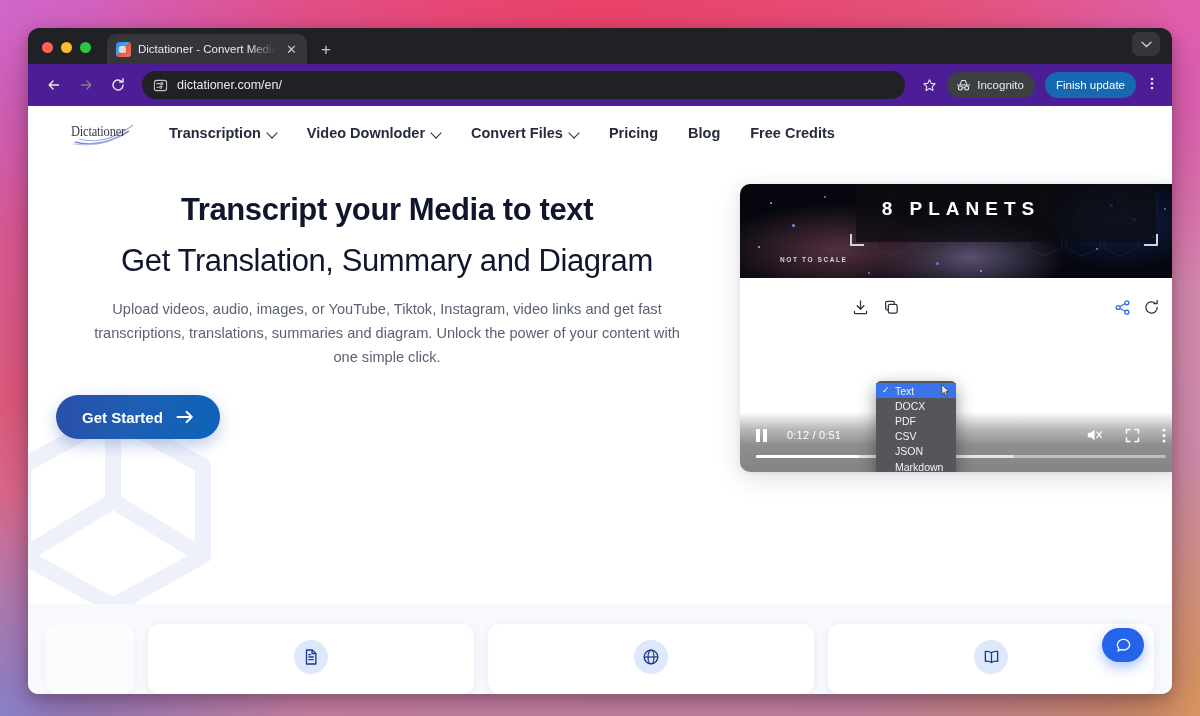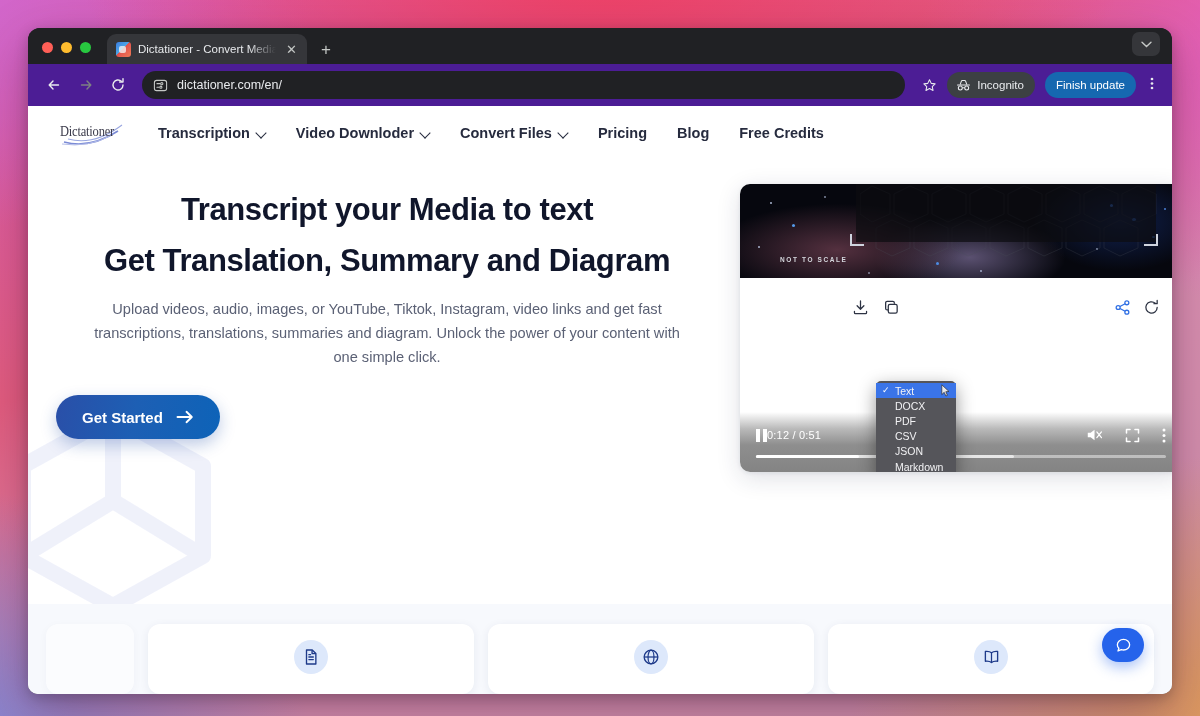--- a/index.html
+++ b/index.html
@@ -102,21 +102,21 @@
     flex: 1; background: #ffffff; position: relative; overflow: hidden;
   }
   .page-bg-deco {
     position: absolute; left: -30px; top: 290px; width: 230px; height: 230px;
     opacity: .6; pointer-events: none;
   }
 
   
   .site-header {
     height: 54px; display: flex; align-items: center;
-    padding: 0 34px 0 26px; gap: 0; position: relative; z-index: 5;
+    padding: 0 34px 0 37px; gap: 0; position: relative; z-index: 5;
   }
   .logo { width: 72px; height: 32px; position: relative; margin-right: 32px; flex: 0 0 72px; }
   .logo-text {
     position: absolute; left: 6px; top: 7px; font-size: 12.5px;
     color: #3a3a4a; font-family: "Liberation Serif", serif; letter-spacing: -.2px;
     transform: scaleY(1.25);
   }
   .nav { display: flex; align-items: flex-start; gap: 30px; }
   .nav-item {
     display: flex; align-items: center; gap: 7px;
@@ -147,21 +147,21 @@
   }
 
   
   .hero { display: flex; padding: 24px 28px 0 28px; gap: 22px; position: relative; z-index: 3; }
   .hero-left { width: 662px; flex: 0 0 662px; padding-top: 6px; text-align: center; }
   .h1 {
     font-size: 31px; font-weight: 800; color: #10162b; letter-spacing: -.4px;
     line-height: 1.28;
   }
   .h2 {
-    font-size: 31px; font-weight: 700; color: #10162b; letter-spacing: -.4px;
+    font-size: 31px; font-weight: 400; color: #10162b; letter-spacing: -.4px;
     line-height: 1.25; margin-top: 12px; padding: 0 20px;
   }
   .lead {
     margin: 18px auto 0; max-width: 608px; font-size: 14.6px; line-height: 1.62;
     color: #5b6175;
   }
   .cta-wrap { margin-top: 26px; display:flex; justify-content:flex-start; }
   .cta {
     height: 44px; border-radius: 24px; padding: 0 26px;
     background: linear-gradient(100deg,#2a4fa8 0%, #1d5fb4 48%, #0d63b8 100%);
@@ -237,21 +237,21 @@
 
   
   .controls {
     position:absolute; left:0; right:0; bottom:0; height: 60px;
     background: linear-gradient(to bottom, rgba(120,120,120,0) 0%, rgba(128,128,128,.55) 28%, rgba(130,130,130,.9) 55%, rgba(125,125,125,.95) 100%);
     display:flex; flex-direction:column; justify-content:flex-end; padding-bottom: 14px;
   }
   .ctrl-row { display:flex; align-items:center; padding: 0 16px; height: 22px; }
   .pausebtn { width: 11px; height: 13px; display:flex; gap: 3px; }
   .pausebtn i { display:block; width: 4px; height: 13px; background:#fff; }
-  .timelabel { color:#fff; font-size: 11px; margin-left: 0; letter-spacing:.2px; }
+  .timelabel { color:#fff; font-size: 11px; margin-left: 20px; letter-spacing:.2px; }
   .ctrl-right { margin-left:auto; display:flex; align-items:center; gap: 22px; }
   .progress {
     margin: 9px 16px 0; height: 3px; background: rgba(255,255,255,.45);
     border-radius: 2px; position: relative;
   }
   .progress .buffered { position:absolute; left:0; top:0; bottom:0; background: rgba(255,255,255,.62); border-radius:2px; }
   .progress .played { position:absolute; left:0; top:0; bottom:0; background: #ffffff; border-radius:2px; }
 
   
   .cards-band {
@@ -459,20 +459,21 @@
                 <path d="M16 44 L32 36 L50 44 L50 64 L32 72 L16 64 Z"></path>
                 <path d="M54 44 L70 36 L88 44 L88 64 L70 72 L54 64 Z"></path>
                 <path d="M92 44 L108 36 L126 44 L126 64 L108 72 L92 64 Z"></path>
                 <path d="M130 44 L146 36 L164 44 L164 64 L146 72 L130 64 Z"></path>
                 <path d="M168 44 L184 36 L202 44 L202 64 L184 72 L168 64 Z"></path>
                 <path d="M206 44 L222 36 L240 44 L240 64 L222 72 L206 64 Z"></path>
                 <path d="M244 44 L260 36 L278 44 L278 64 L260 72 L244 64 Z"></path>
               </g>
             </svg>
             <div class="title-panel"></div>
+            <div class="planets-title">8 PLANETS</div>
             <span class="bracket l"></span>
             <span class="bracket r"></span>
             <div class="not-to-scale">NOT TO SCALE</div>
           </div>
 
           <div class="player-body">
             <div class="action-row">
               <div class="icon-btn" style="margin-left:90px">
                 <svg width="17" height="17" viewBox="0 0 18 18" fill="none">
                     <path d="M9 2v8.4M5.4 7.2 9 10.8l3.6-3.6" stroke="currentColor" stroke-width="1.35" stroke-linecap="round" stroke-linejoin="round"></path>

